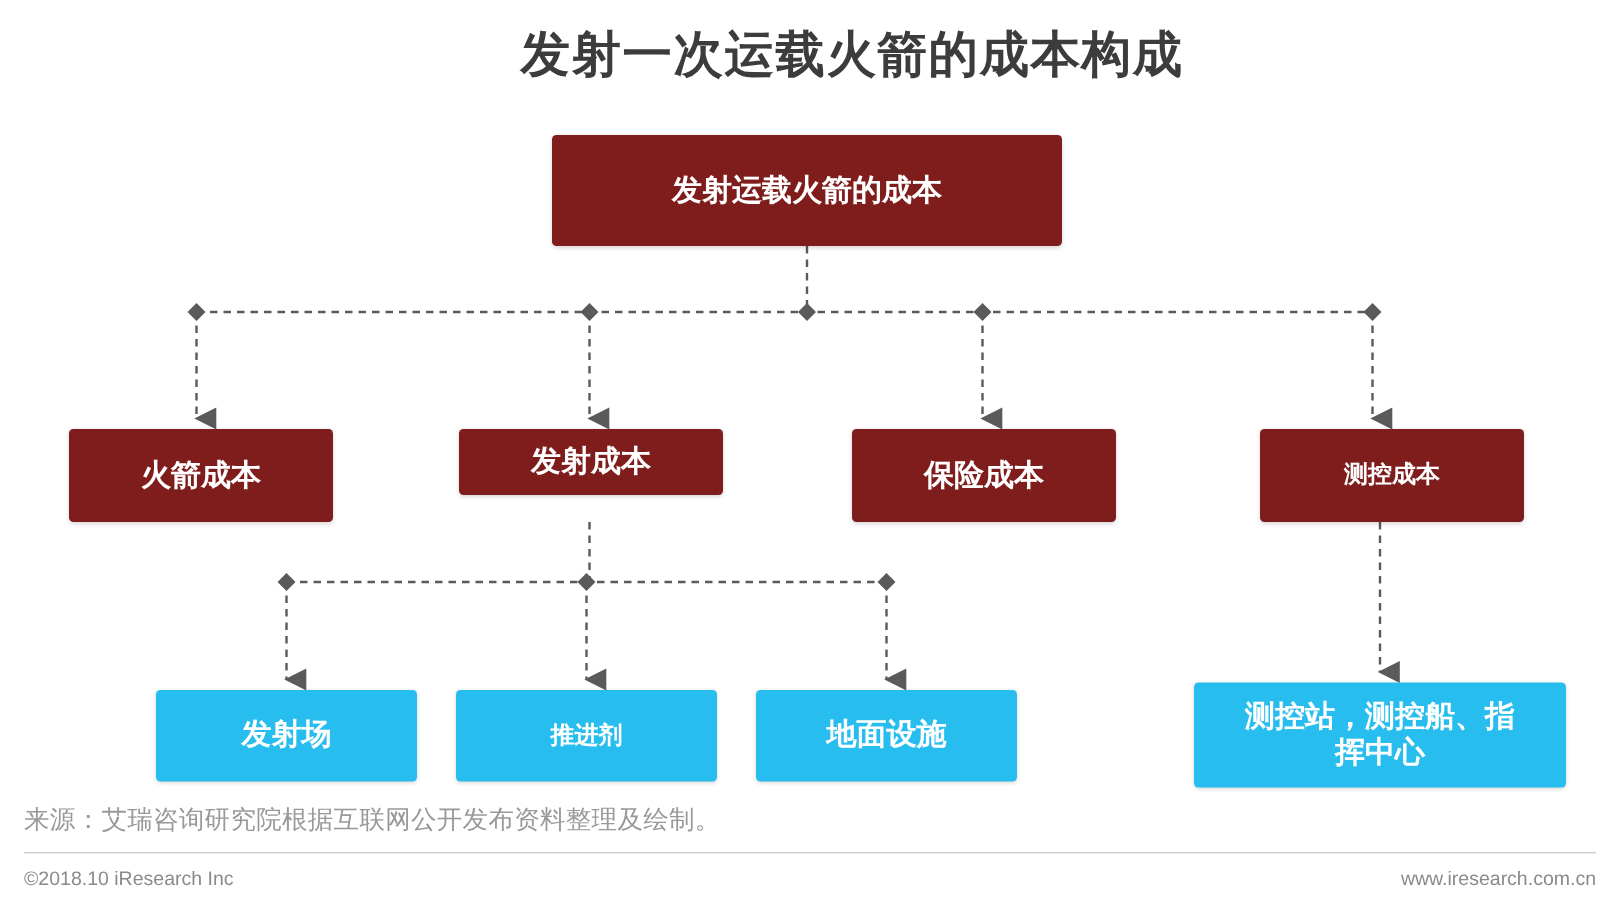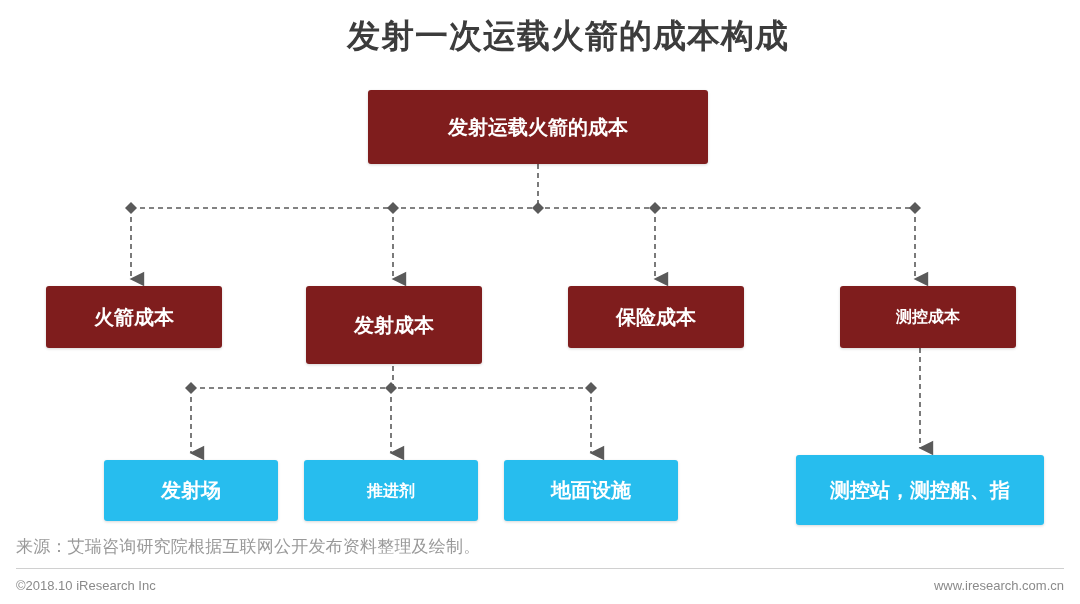--- a/index.html
+++ b/index.html
@@ -67,21 +67,21 @@
   .node.green {
     background: #7f1d1d;
   }
   .node.blue  {
     background: #27bdee;
   }
 
   .node-root   { left: 368px; top: 90px;  width: 340px; height: 74px;  font-size: 20px; }
 
   .node-l2a    { left: 46px;  top: 286px; width: 176px; height: 62px;  font-size: 20px; }
-  .node-l2b    { left: 306px; top: 286px; width: 176px; height: 78px;  font-size: 20px; }
+  .node-l2b    { left: 306px; top: 286px; width: 176px; height: 44px;  font-size: 20px; }
   .node-l2c    { left: 568px; top: 286px; width: 176px; height: 62px;  font-size: 20px; }
   .node-l2d    { left: 840px; top: 286px; width: 176px; height: 62px;  font-size: 16px; }
 
   .node-l3a    { left: 104px; top: 460px; width: 174px; height: 61px;  font-size: 20px; }
   .node-l3b    { left: 304px; top: 460px; width: 174px; height: 61px;  font-size: 16px; }
   .node-l3c    { left: 504px; top: 460px; width: 174px; height: 61px;  font-size: 20px; }
   .node-l3d    { left: 796px; top: 455px; width: 248px; height: 70px;  font-size: 20px; }
 
   .node-l3d .label { display: block; width: 100%; }
 
@@ -197,20 +197,21 @@
     <span class="label">推进剂</span>
   </div>
 
   <div class="node blue node-l3c">
     <span class="label">地面设施</span>
   </div>
 
   <div class="node blue node-l3d">
     <div>
       <span class="label">测控站，测控船、指</span>
+      <span class="label">挥中心</span>
     </div>
   </div>
 
   <div class="source-note">来源：艾瑞咨询研究院根据互联网公开发布资料整理及绘制。</div>
 
   <div class="footer-rule"></div>
 
   <div class="footer-left">©2018.10 iResearch Inc</div>
 
   <div class="footer-right">www.iresearch.com.cn</div>

